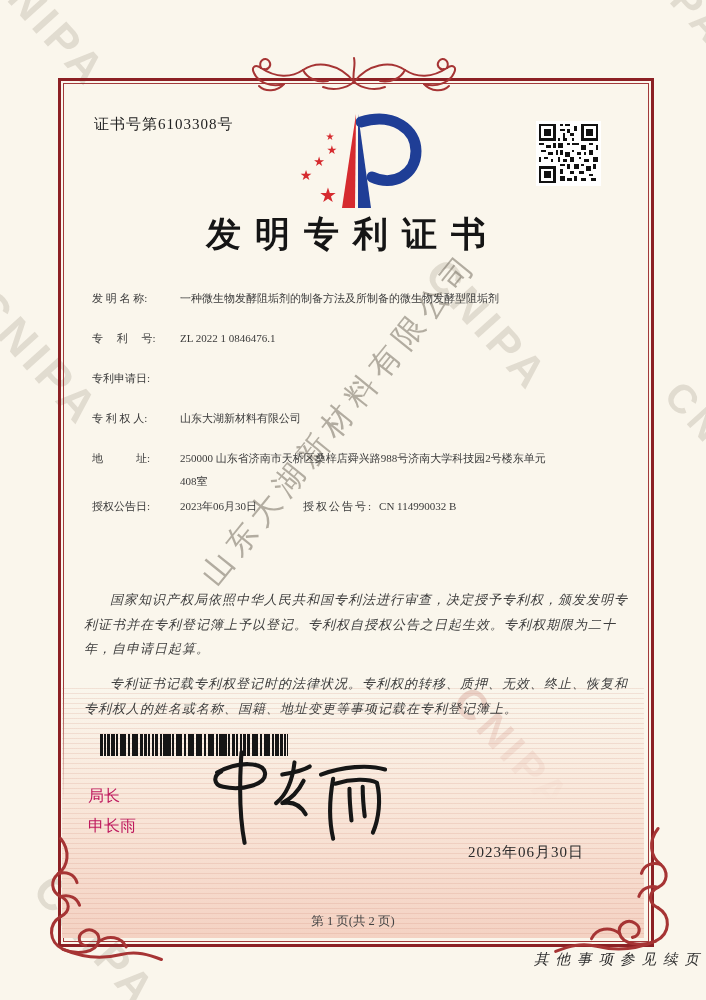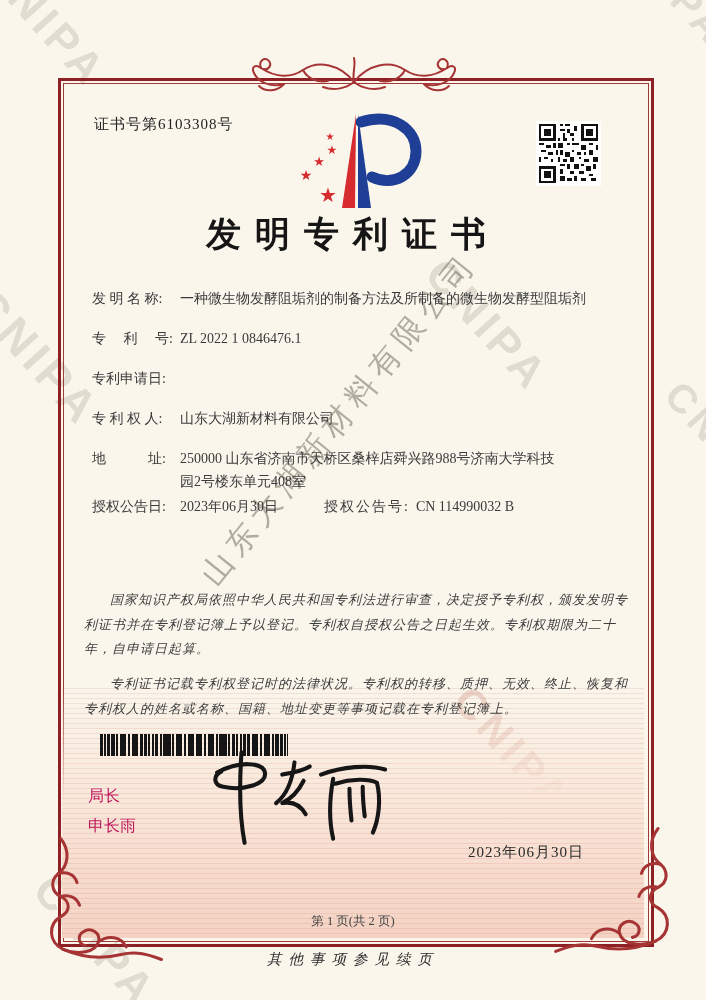--- a/index.html
+++ b/index.html
@@ -24,21 +24,21 @@
      background:
        repeating-linear-gradient(180deg, rgba(196,116,96,0.16) 0 1px, rgba(0,0,0,0) 1px 5px),
        linear-gradient(180deg, rgba(250,246,236,0) 0%, #f9e7da 45%, #f4d2c3 100%);}
   
   .cert-number{position:absolute;left:94px;top:115px;font-size:15px;letter-spacing:1px;color:#222;}
   .logo{position:absolute;left:292px;top:106px;width:132px;height:112px;}
   .qr{position:absolute;left:536px;top:121px;width:59px;height:59px;background:#fff;padding:3px;}
   .title{position:absolute;left:0;top:211px;width:706px;text-align:center;
          font-size:35px;font-weight:bold;letter-spacing:14px;color:#151515;}
   
-  .fields{position:absolute;left:92px;top:287px;width:540px;font-size:14px;color:#3a3a3a;}
+  .fields{position:absolute;left:92px;top:287px;width:540px;font-size:11px;color:#3a3a3a;}
   .frow{display:flex;line-height:23px;margin-bottom:17px;}
   .frow .lab{flex:0 0 88px;white-space:nowrap;}
   .frow .val{flex:1;}
   .frow.addr{margin-bottom:2px;}
   .frow.addr .val{max-width:382px;}
   .frow.grant{margin-bottom:0;}
   .grant-right{margin-left:46px;display:flex;}
   .grant-right .lab{flex:0 0 auto;margin-right:6px;letter-spacing:2px;}
   
   .paras{position:absolute;left:84px;top:588px;width:548px;font-size:13px;line-height:1.9;
@@ -50,21 +50,21 @@
       repeating-linear-gradient(90deg,#151515 0 2px,rgba(0,0,0,0) 2px 4px),
       repeating-linear-gradient(90deg,#151515 0 1px,rgba(0,0,0,0) 1px 7px),
       repeating-linear-gradient(90deg,#151515 0 3px,rgba(0,0,0,0) 3px 11px);}
   .signer{position:absolute;left:88px;top:786px;font-family:"Liberation Sans","DejaVu Sans",sans-serif;
           font-size:16px;color:#be185d;}
   .signer div{margin-bottom:9px;}
   .signature{position:absolute;left:188px;top:740px;width:215px;height:112px;}
   .issue-date{position:absolute;left:468px;top:843px;font-size:15px;color:#2a2a2a;letter-spacing:1px;}
   .page-indicator{position:absolute;left:0;top:913px;width:706px;text-align:center;
                   font-size:12.5px;color:#444;}
-  .continuation{position:absolute;left:0;top:950px;width:706px;text-align:center;
+  .continuation{position:absolute;left:0;top:950px;width:706px;text-align:right;
                 font-size:14.5px;letter-spacing:7px;color:#2e2e2e;font-style:italic;}
 </style>
 </head>
 <body>
 
 <div class="page">
 
   <div class="wm" style="left:-34px;top:-4px;font-size:44px;">CNIPA</div>
   <div class="wm" style="left:598px;top:-38px;font-size:40px;">CNIPA</div>
   <div class="wm" style="left:-46px;top:330px;font-size:46px;">CNIPA</div>

